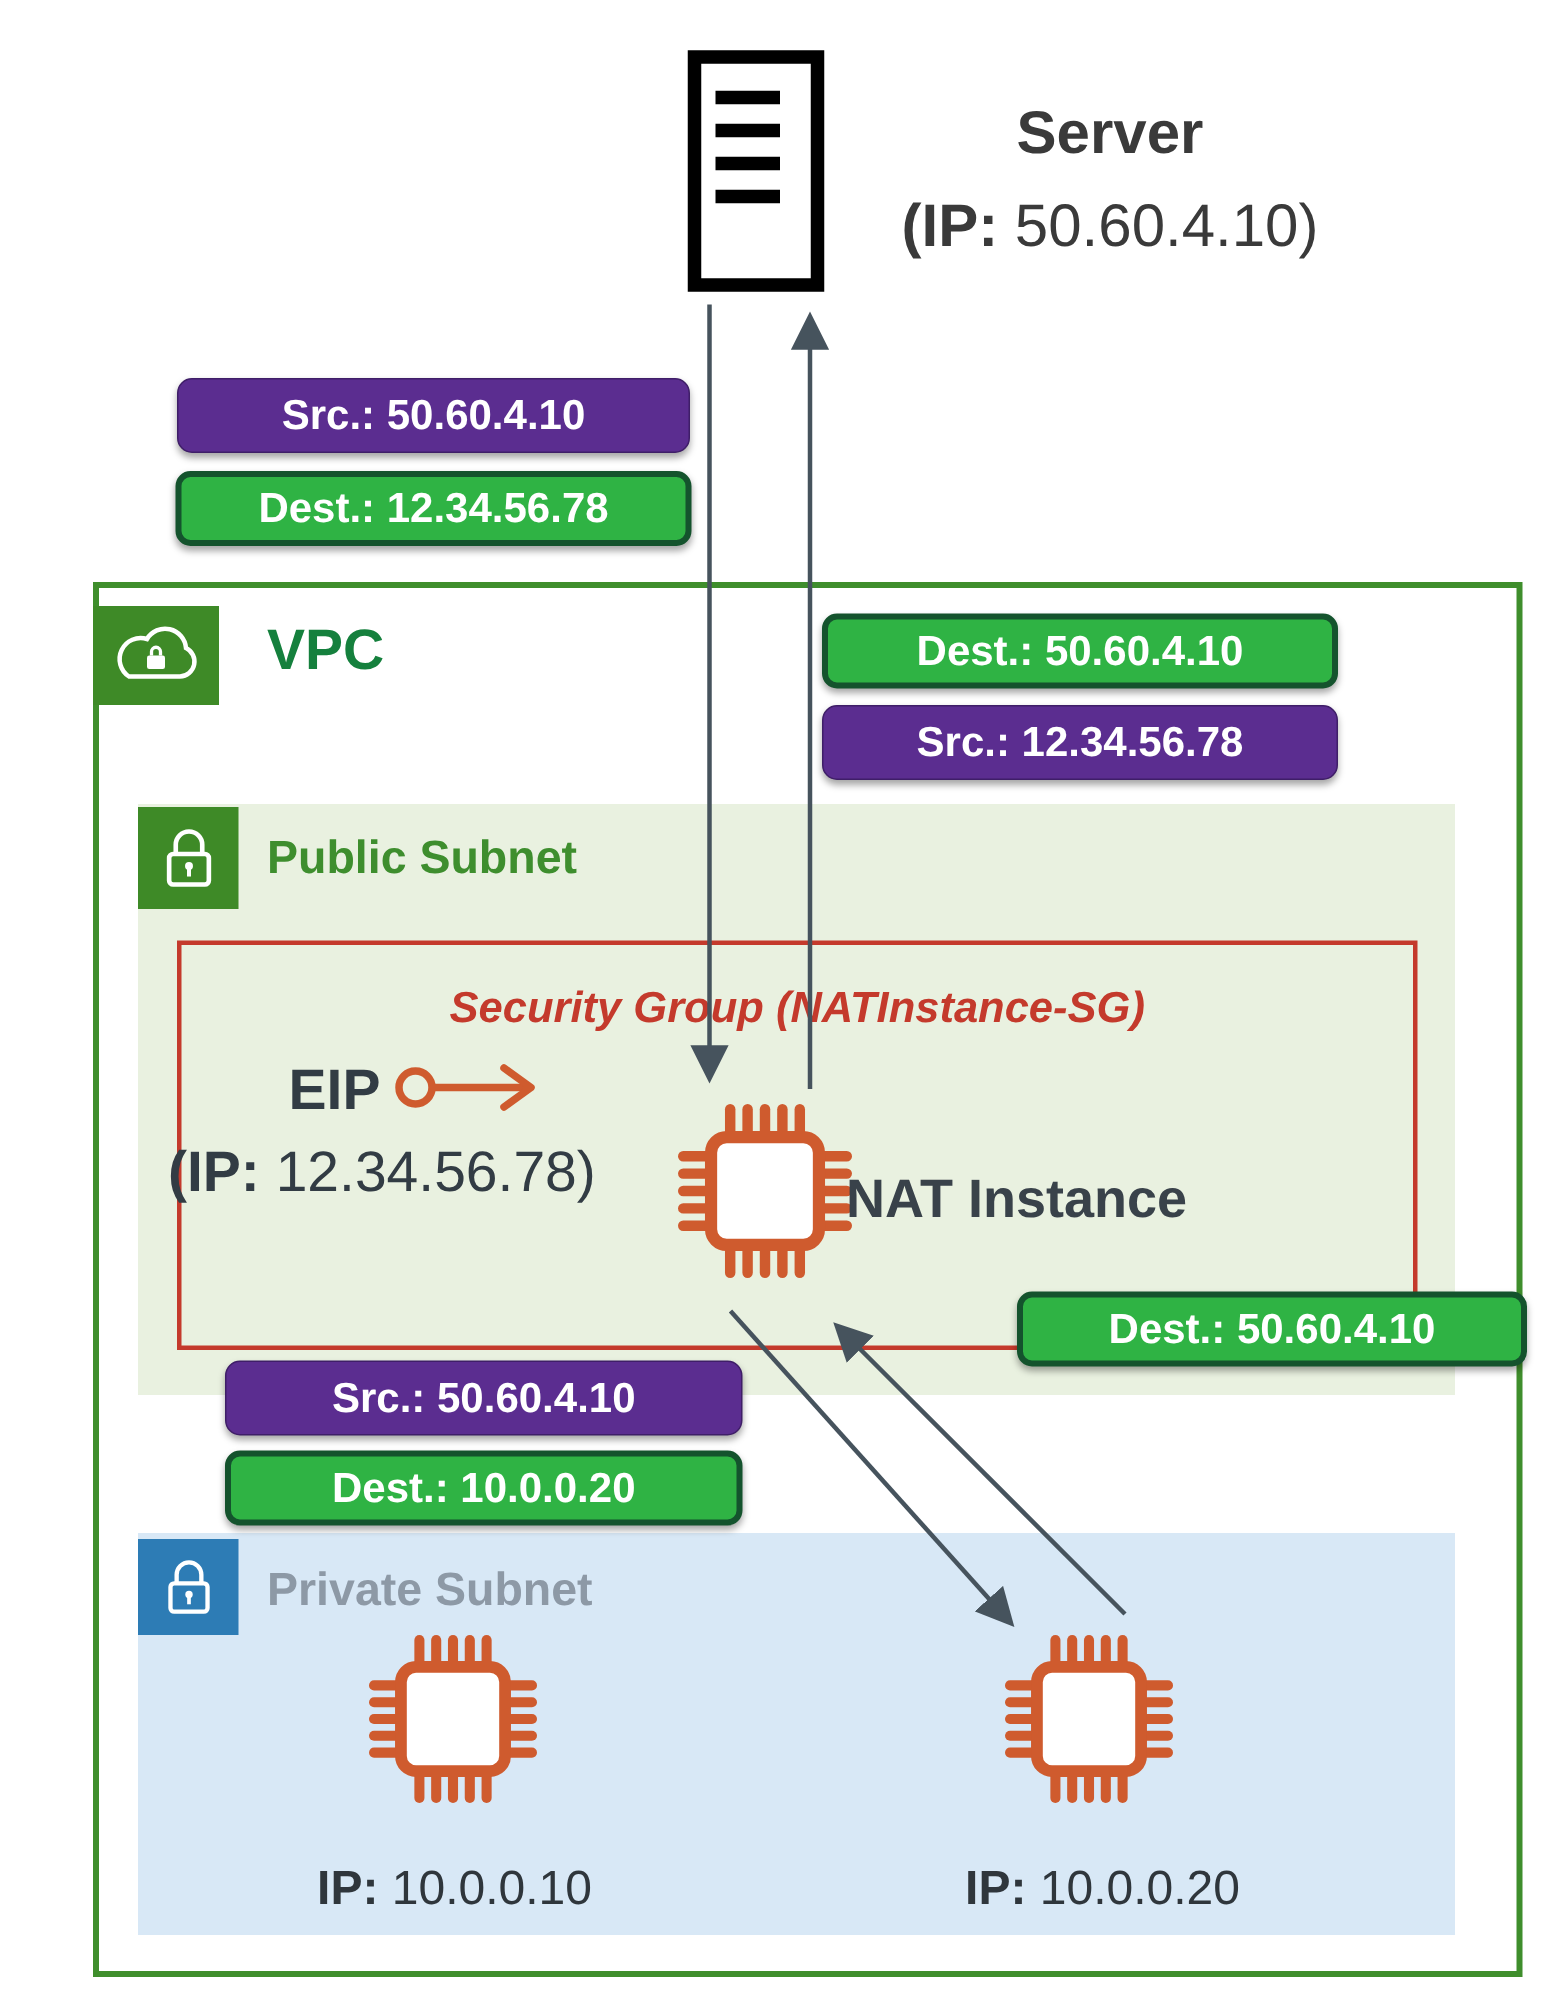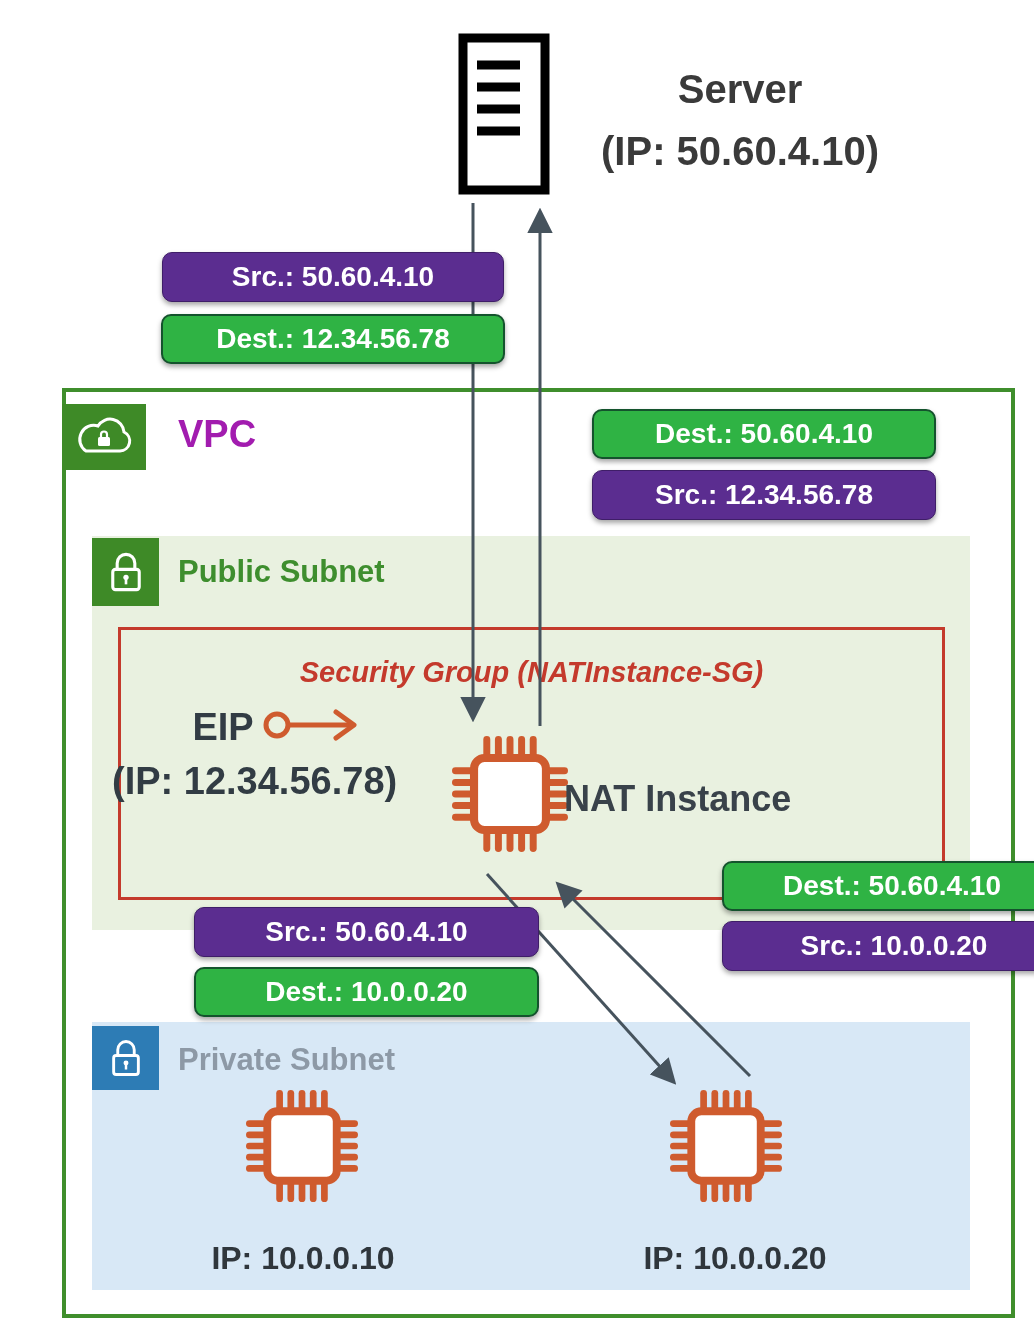--- a/index.html
+++ b/index.html
@@ -6,38 +6,38 @@
   html,body { background:#ffffff; font-family:"Liberation Sans", sans-serif; }
   .canvas { position:relative; width:1034px; height:1342px; background:#ffffff; overflow:hidden;padding-left:36px; }
   .abs { position:absolute; }
 
   
   .badge {
     position:absolute; height:50px; border-radius:10px;
     display:flex; align-items:center; justify-content:center;
     color:#ffffff; font-weight:700; font-size:28px;
     box-shadow:0 3px 5px rgba(0,0,0,.35);
-    z-index:6; white-space:nowrap;margin-left:44px;
+    z-index:6; white-space:nowrap;
   }
   .badge.purple { background:#5b2d90; border:1px solid #3f1e68; }
-  .badge.green  { background:#2fb344; border:2px solid #14532d; }
+  .badge.green  { background:#2fb344; border:4px solid #14532d; }
 
   .b { font-weight:700; }
-  .r { font-weight:700; }
+  .r { font-weight:400; }
 
   
   .server-icon { left:458px; top:33px; width:92px; height:162px; z-index:3; }
   .server-label { left:540px; top:58px; width:400px; text-align:center; color:#3a3a3a;
                   font-size:40px; line-height:1.55; z-index:3; }
   .server-label .title { font-weight:700; }
 
   
   .vpc-box { left:62px; top:388px; width:953px; height:930px; border:4px solid #3f8e2c; z-index:0; background:#ffffff; }
   .vpc-icon { left:62px; top:404px; width:84px; height:66px; background:#3e8a27; z-index:2; }
-  .vpc-label { left:178px; top:413px; font-size:38px; font-weight:700; color:#a21caf; z-index:2; }
+  .vpc-label { left:178px; top:413px; font-size:38px; font-weight:700; color:#15803d; z-index:2; }
 
   
   .public-subnet { left:92px; top:536px; width:878px; height:394px; background:#e9f1e0; z-index:1; }
   .lock-sq { z-index:2; display:flex; align-items:center; justify-content:center; }
   .public-lock { left:92px; top:538px; width:67px; height:68px; background:#3e8a27; }
   .public-label { left:178px; top:554px; font-size:31px; font-weight:700; color:#3e8e2e; z-index:2; }
 
   
   .sg-box { left:118px; top:627px; width:827px; height:273px; border:3px solid #c43a2c; z-index:2; }
   .sg-label { left:118px; top:656px; width:827px; text-align:center; font-size:29px; font-weight:700; color:#c43a2c; z-index:3;font-style:italic; }
@@ -165,21 +165,20 @@
           <line x1="83" y1="50" x2="97" y2="50"></line>
           <line x1="83" y1="60" x2="97" y2="60"></line>
           <line x1="83" y1="70" x2="97" y2="70"></line>
       </g>
       <rect x="19" y="19" width="62" height="62" rx="9" fill="#ffffff" stroke="#cf5b2e" stroke-width="7"></rect>
     </svg>
   </div>
   <div class="abs nat-label">NAT Instance</div>
 
   <div class="badge green" style="left:678px; top:861px; width:340px;">Dest.: 50.60.4.10</div>
-  <div class="badge purple" style="left:678px; top:921px; width:344px;">Src.: 10.0.0.20</div>
 
   <div class="badge purple" style="left:150px; top:907px; width:345px;">Src.: 50.60.4.10</div>
   <div class="badge green" style="left:150px; top:967px; width:345px;">Dest.: 10.0.0.20</div>
 
   <div class="abs private-subnet"></div>
   <div class="abs lock-sq private-lock">
     <svg viewBox="0 0 68 68" width="56" height="56">
       <path d="M24 31 v-7 a10 10 0 0 1 20 0 v7" fill="none" stroke="#ffffff" stroke-width="3.5"></path>
       <rect x="19" y="31" width="30" height="23" rx="3" fill="none" stroke="#ffffff" stroke-width="3.5"></rect>
       <circle cx="34" cy="40" r="3" fill="#ffffff"></circle>

